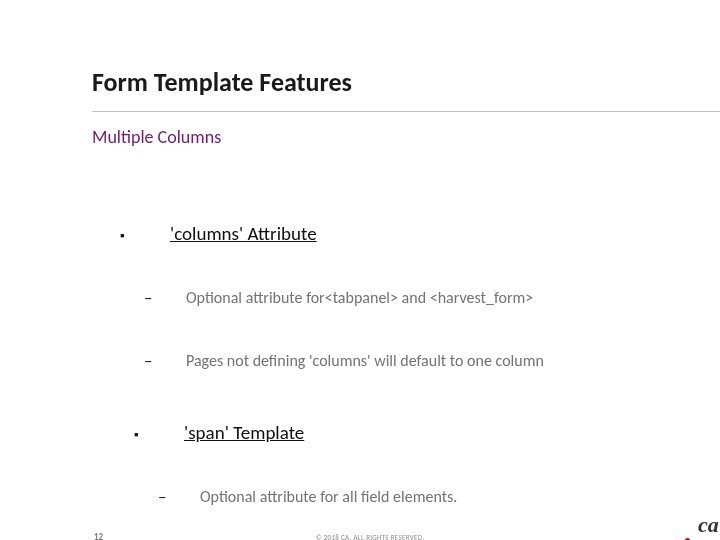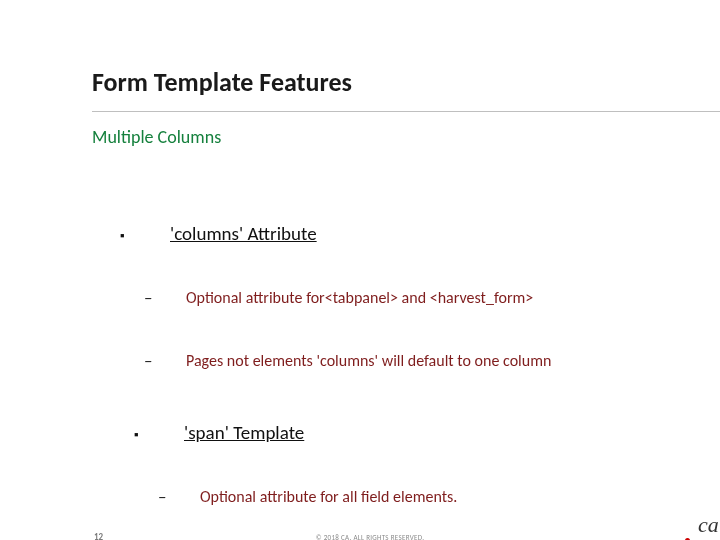--- a/index.html
+++ b/index.html
@@ -1,33 +1,33 @@
 <!DOCTYPE html>
 <html><head>
 <meta charset="utf-8">
 <style>
   * { margin: 14px; padding: 0; box-sizing: border-box; }
   html, body { width: 720px; height: 540px; font-family: Calibri, "Segoe UI", Arial, sans-serif; background: #fff; color: #000; }
   .slide { position: relative; width: 720px; height: 540px; padding: 12px 36px 0 36px; }
   .title { font-size: 26px; font-weight: 600; color: #1a1a1a; line-height: 1.1; }
   .title-rule { border: none; border-top: 1px solid #bfbfbf; margin-top: 2px; width: 640px; }
-  .subtitle { font-size: 18px; font-weight: 400; color: #15803d; margin-top: 2px; }
+  .subtitle { font-size: 18px; font-weight: 400; color: #701a75; margin-top: 2px; }
   .content { margin-top: 60px; }
   .l1 { display: flex; align-items: baseline; margin-bottom: 6px; margin-top: 8px; }
   .l1 .bullet { width: 22px; flex: 0 0 22px; font-size: 13px; color: #111; }
   .l1 .txt { font-size: 19px; color: #111; text-decoration: underline; }
   .l2 { display: flex; align-items: baseline; margin-left: 38px; margin-bottom: 2px; }
   .l2 .dash { width: 14px; flex: 0 0 14px; font-size: 17px; color: #111; font-weight: 500; }
-  .l2 .txt { font-size: 16px; color: #7f1d1d; }
+  .l2 .txt { font-size: 16px; color: #737373; }
   .block2 { margin-top: 22px; }
   .footer { position: absolute; left: 0; bottom: 12px; width: 720px; height: 24px; }
   .pagenum { position: absolute; left: 24px; bottom: 0; font-size: 9px; color: #7a7a7a; font-weight: bold; }
   .copyright { position: absolute; left: 0; width: 600px; text-align: center; bottom: 0; font-size: 7px; color: #8a8a8a; letter-spacing: 0.3px; }
   .logo { position: absolute; right: 24px; bottom: -2px; width: 54px; height: 30px; }
-  .logo .ca { font-family: Georgia, "Times New Roman", serif; font-style: italic; font-weight: normal; font-size: 22px; color: #333; line-height: 1; }
+  .logo .ca { font-family: Georgia, "Times New Roman", serif; font-style: italic; font-weight: bold; font-size: 22px; color: #333; line-height: 1; }
   .logo .tech { font-size: 6px; color: #777; letter-spacing: 0.2px; display: block; margin-top: -2px; margin-left: 2px; }
   .logo .dot { display:inline-block; width:5px; height:5px; background:#c00; border-radius:50%; vertical-align: top; margin-top:2px; margin-left:1px; }
 </style>
 </head>
 <body>
 
 <div class="slide">
 
   <div class="title">Form Template Features</div>
   <hr class="title-rule">
@@ -38,21 +38,21 @@
     <div class="l1">
       <span class="bullet">▪</span>
       <span class="txt">'columns' Attribute</span>
     </div>
     <div class="l2">
       <span class="dash">–</span>
       <span class="txt">Optional attribute for&lt;tabpanel&gt; and &lt;harvest_form&gt;</span>
     </div>
     <div class="l2">
       <span class="dash">–</span>
-      <span class="txt">Pages not elements 'columns' will default to one column</span>
+      <span class="txt">Pages not defining 'columns' will default to one column</span>
     </div>
 
     <div class="block2">
       <div class="l1">
         <span class="bullet">▪</span>
         <span class="txt">'span' Template</span>
       </div>
       <div class="l2">
         <span class="dash">–</span>
         <span class="txt">Optional attribute for all field elements.</span>

